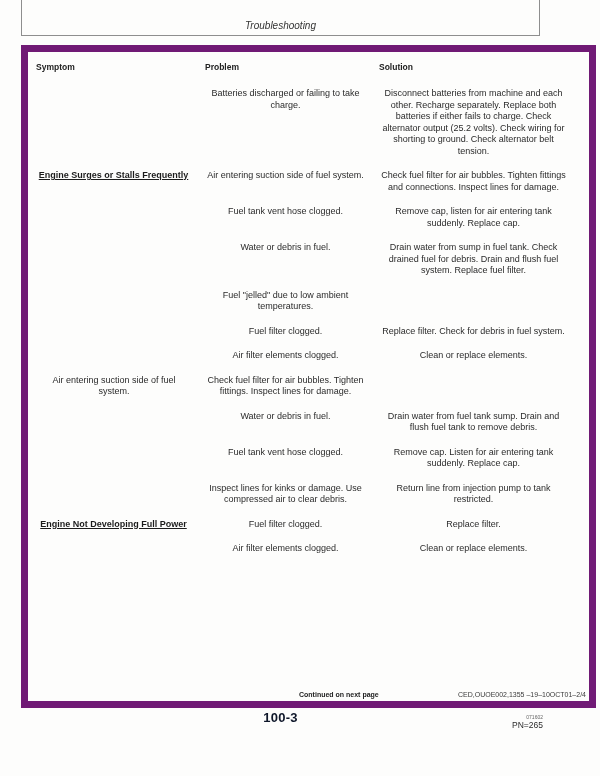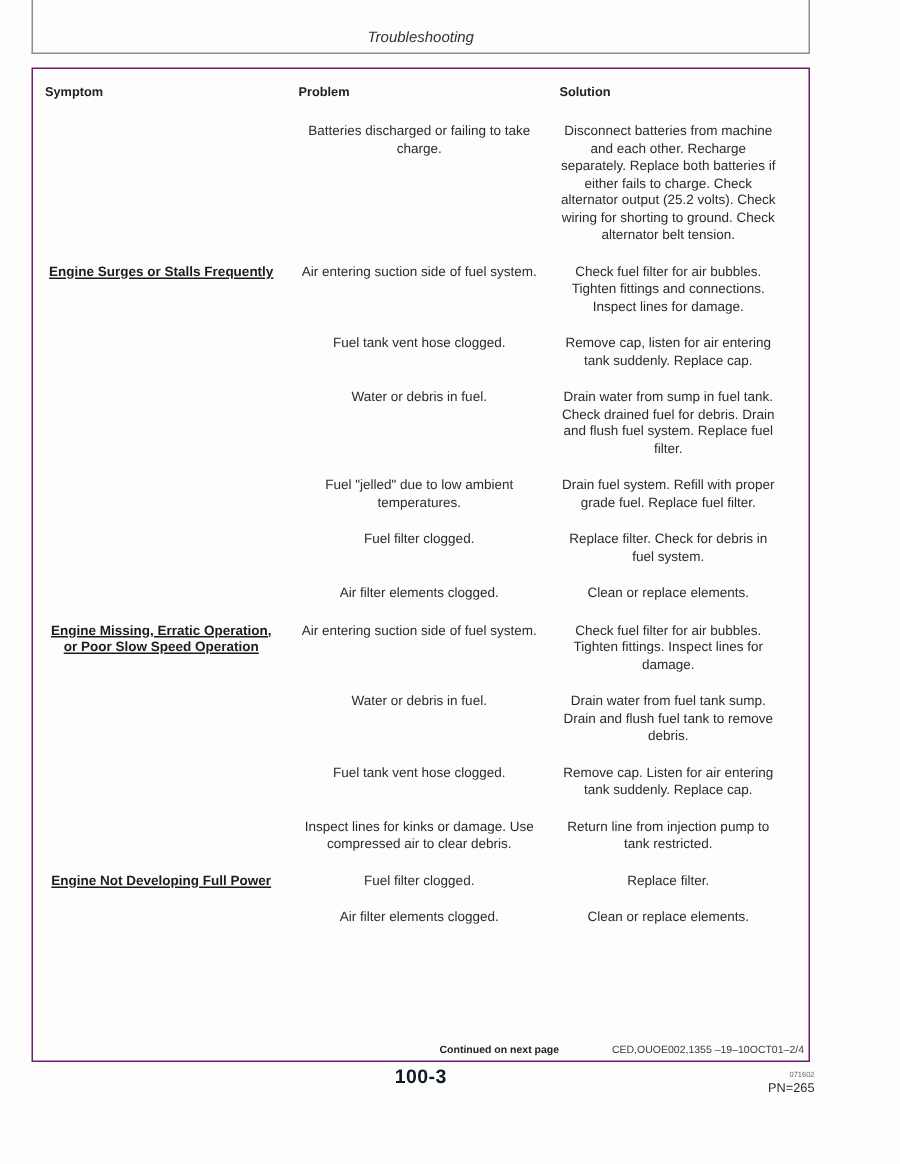--- a/index.html
+++ b/index.html
@@ -35,24 +35,24 @@
   .header-title {
     font-style: italic;
     font-size: 10px;
     color: #333;
   }
   
   .table-box {
     position: absolute;
     left: 21px;
     top: 45px;
-    width: 519px;
+    width: 575px;
     height: 663px;
     box-sizing: border-box;
-    border: 1px solid #701a75;
+    border: 7px solid #701a75;
     padding: 10px 8px 0 8px;
   }
   .col-headers {
     display: grid;
     grid-template-columns: 169px 174px 1fr;
     font-weight: bold;
     font-size: 8.5px;
     color: #222;
     margin-bottom: 16px;
   }
@@ -156,34 +156,32 @@
           <div class="cell solution">Remove cap, listen for air entering tank suddenly. Replace cap.</div>
         </div>
         <div class="entry">
           <div class="cell symptom"></div>
           <div class="cell problem">Water or debris in fuel.</div>
           <div class="cell solution">Drain water from sump in fuel tank. Check drained fuel for debris. Drain and flush fuel system. Replace fuel filter.</div>
         </div>
         <div class="entry">
           <div class="cell symptom"></div>
           <div class="cell problem">Fuel "jelled" due to low ambient temperatures.</div>
-          <div class="cell solution">Drain fuel system. Refill with proper grade fuel. Replace fuel filter.</div>
         </div>
         <div class="entry">
           <div class="cell symptom"></div>
           <div class="cell problem">Fuel filter clogged.</div>
           <div class="cell solution">Replace filter. Check for debris in fuel system.</div>
         </div>
         <div class="entry">
           <div class="cell symptom"></div>
           <div class="cell problem">Air filter elements clogged.</div>
           <div class="cell solution">Clean or replace elements.</div>
         </div>
         <div class="entry">
-          <div class="cell symptom">Engine Missing, Erratic Operation, or Poor Slow Speed Operation</div>
           <div class="cell problem">Air entering suction side of fuel system.</div>
           <div class="cell solution">Check fuel filter for air bubbles. Tighten fittings. Inspect lines for damage.</div>
         </div>
         <div class="entry">
           <div class="cell symptom"></div>
           <div class="cell problem">Water or debris in fuel.</div>
           <div class="cell solution">Drain water from fuel tank sump. Drain and flush fuel tank to remove debris.</div>
         </div>
         <div class="entry">
           <div class="cell symptom"></div>

